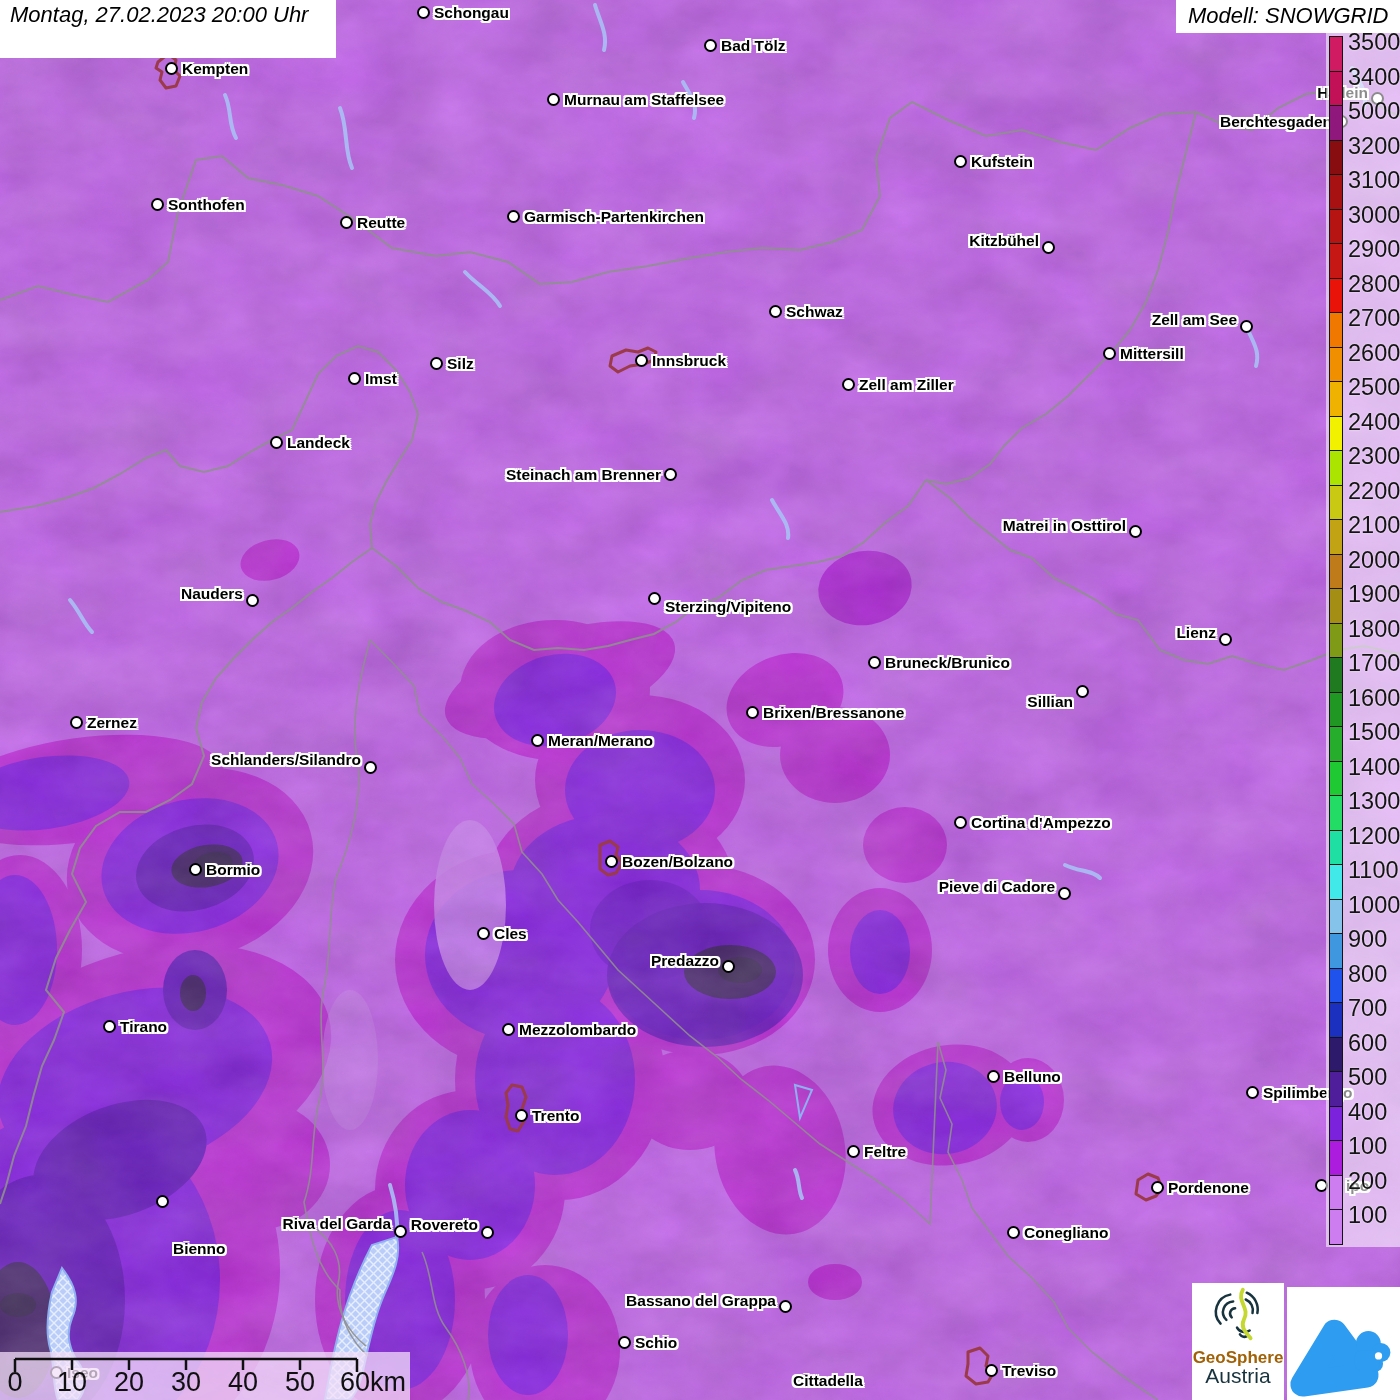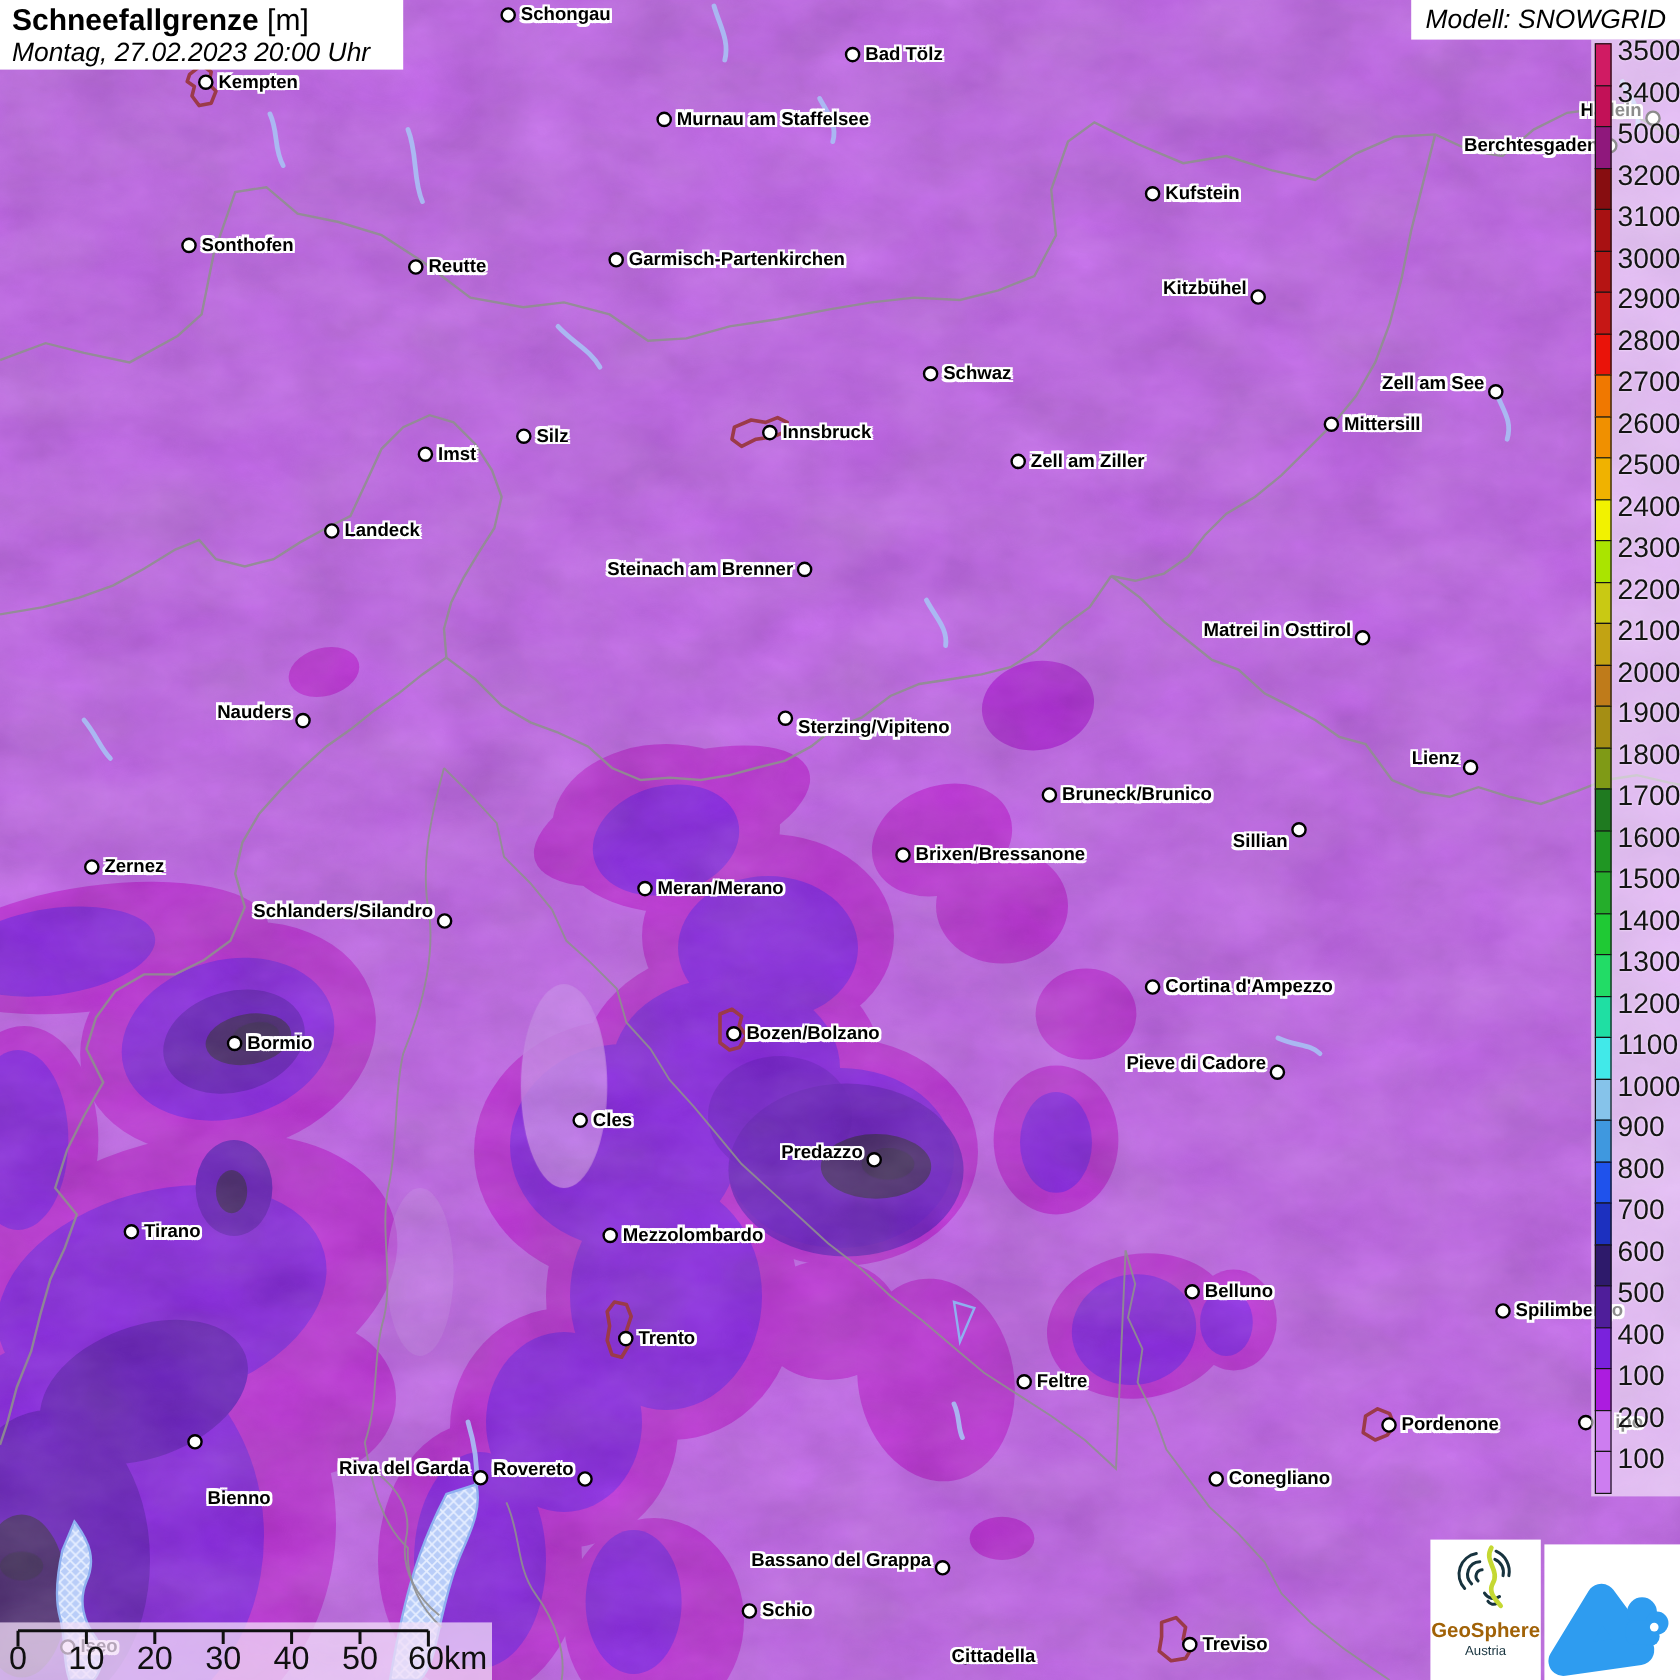--- a/index.html
+++ b/index.html
@@ -31,21 +31,21 @@
             padding-left:12px;box-sizing:border-box}
   
   #scalebar{position:absolute;left:0;top:1352px;width:410px;height:48px;
             background:rgba(243,223,248,0.74);z-index:6}
   #scalebar svg{position:absolute;left:0;top:2px}
   .sblab{position:absolute;top:15px;font-size:27px;color:#101010;transform:translateX(-50%);z-index:7}
   
   #geo-box{position:absolute;left:1192px;top:1283px;width:92px;height:117px;background:#fff;
            z-index:9;text-align:center}
   #geo-box .g1{font-size:17px;font-weight:bold;color:#a16207;line-height:18px}
-  #geo-box .g2{font-size:11px;color:#17333e;line-height:17px}
+  #geo-box .g2{font-size:21px;color:#17333e;line-height:17px}
   #blue-box{position:absolute;left:1287px;top:1287px;width:113px;height:113px;background:#fff;z-index:9}
 </style>
 </head>
 <body>
 
 <svg id="map-svg" width="1400" height="1400" viewBox="0 0 1400 1400">
   <defs>
     <pattern id="hatch" width="9" height="9" patternUnits="userSpaceOnUse">
       <rect width="9" height="9" fill="#b9cdf8"></rect>
       <path d="M0,9 L9,0" stroke="#e6eeff" stroke-width="1.4"></path>
@@ -376,24 +376,20 @@
     <div class="cblab" style="top: 995px;">700</div>
     <div class="cblab" style="top: 1029.5px;">600</div>
     <div class="cblab" style="top: 1064px;">500</div>
     <div class="cblab" style="top: 1098.5px;">400</div>
     <div class="cblab" style="top: 1133px;">100</div>
     <div class="cblab" style="top: 1167.5px;">200</div>
     <div class="cblab" style="top: 1202px;">100</div>
   </div>
 
 <div id="titlebox">
-  <div class="l1">
-    <span>Schneefallgrenze</span>
-    <span class="unit">[m]</span>
-  </div>
   <div class="l2">Montag, 27.02.2023 20:00 Uhr</div>
 </div>
 <div id="modelbox">Modell: SNOWGRID</div>
 
 <div id="scalebar">
   <svg width="410" height="22">
     <path d="M15,5 H357" stroke="#101010" stroke-width="2.5" fill="none"></path>
     <g stroke="#101010" stroke-width="2.5">
       <line x1="15" y1="5" x2="15" y2="18"></line>
         <line x1="72" y1="5" x2="72" y2="16"></line>

